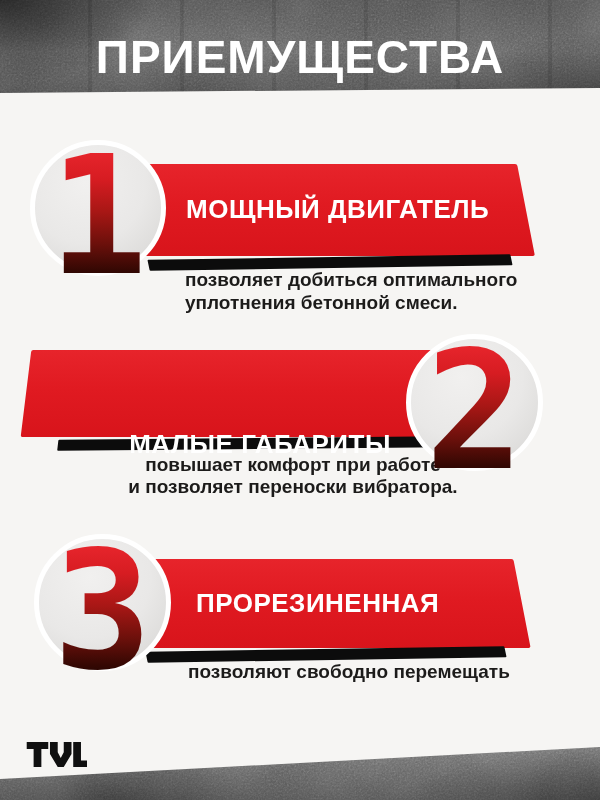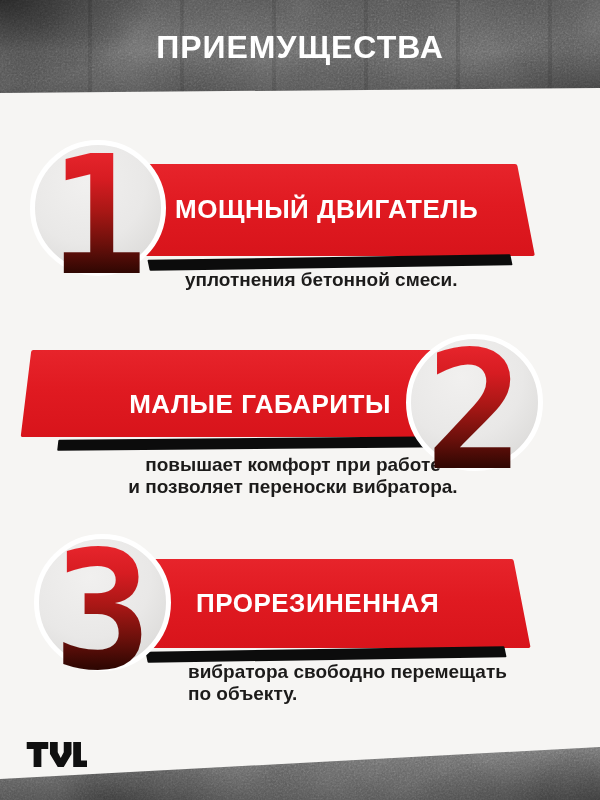--- a/index.html
+++ b/index.html
@@ -28,21 +28,21 @@
   
   .card{
     position:absolute;top:0;left:0;width:600px;height:800px;z-index:2;
     background:#f6f5f3;
     clip-path:polygon(0px 93px, 600px 88px, 600px 747px, 0px 779px);
   }
   
   .poster-title{
     position:absolute;top:26px;left:0;width:600px;z-index:3;
     text-align:center;color:#ffffff;font-weight:bold;
-    font-size:32px;letter-spacing:1px;line-height:1.35;
+    font-size:46px;letter-spacing:1px;line-height:1.35;
   }
   
   .banner{
     position:absolute;z-index:3;border-radius:2px;
     background:linear-gradient(180deg,#e7242b 0%,#e01a21 45%,#d8141b 100%);
   }
   .bar{position:absolute;z-index:3;background:#0c0c0c;border-radius:1px;}
   .circle{
     position:absolute;z-index:4;border-radius:50%;box-sizing:border-box;
     border:5px solid #ffffff;
@@ -62,28 +62,28 @@
   }
   .desc{
     position:absolute;z-index:3;color:#1c1b1a;font-weight:bold;
     font-size:19px;line-height:21.5px;white-space:nowrap;
   }
   
   .banner-1{left:98px;top:164px;width:428px;height:92px;transform:skewX(11deg);}
   .bar-1{left:148px;top:257px;width:364px;height:11px;transform:skewX(11deg) rotate(-0.9deg);}
   .circle-1{left:30px;top:140px;width:136px;height:136px;}
   .num-1{left:30px;top:140px;width:136px;height:136px;}
-  .title-1{left:175px;top:164px;height:92px;}
+  .title-1{left:186px;top:164px;height:92px;}
   .desc-1{left:185px;top:268px;line-height:23px;}
 
   .banner-2{left:26px;top:350px;width:434px;height:87px;transform:skewX(-7deg);}
   .bar-2{left:58px;top:438px;width:388px;height:11px;transform:skewX(-7deg) rotate(-0.5deg);}
   .circle-2{left:406px;top:334px;width:137px;height:137px;}
   .num-2{left:406px;top:334px;width:137px;height:137px;}
-  .title-2{left:50px;top:350px;width:420px;height:110px;align-items:center;}
+  .title-2{left:50px;top:350px;width:420px;height:110px;align-items:center;justify-content:flex-end;}
   .desc-2{left:118px;top:454px;width:350px;text-align:center;}
 
   .banner-3{left:108px;top:559px;width:414px;height:89px;transform:skewX(11deg);}
   .bar-3{left:146px;top:649px;width:360px;height:11px;transform:skewX(11deg) rotate(-0.9deg);}
   .circle-3{left:34px;top:534px;width:137px;height:137px;}
   .num-3{left:34px;top:534px;width:137px;height:137px;}
   .title-3{left:188px;top:559px;height:89px;margin-left:8px;}
   .desc-3{left:188px;top:661px;}
 
   .brand-logo{position:absolute;left:25px;top:739px;z-index:3;}
@@ -112,20 +112,21 @@
 <div class="poster-title">ПРИЕМУЩЕСТВА</div>
 
 <div class="banner banner-1"></div>
 <div class="bar bar-1"></div>
 <div class="circle circle-1"></div>
 <div class="num num-1">1</div>
 <div class="banner-title title-1">
   <span>МОЩНЫЙ ДВИГАТЕЛЬ</span>
 </div>
 <div class="desc desc-1">
+  <div>позволяет добиться оптимального</div>
   <div>уплотнения бетонной смеси.</div>
 </div>
 
 <div class="banner banner-2"></div>
 <div class="bar bar-2"></div>
 <div class="circle circle-2"></div>
 <div class="num num-2">2</div>
 <div class="banner-title title-2">
   <span>МАЛЫЕ ГАБАРИТЫ</span>
 </div>
@@ -135,22 +136,21 @@
 </div>
 
 <div class="banner banner-3"></div>
 <div class="bar bar-3"></div>
 <div class="circle circle-3"></div>
 <div class="num num-3">3</div>
 <div class="banner-title title-3">
   <span>ПРОРЕЗИНЕННАЯ</span>
 </div>
 <div class="desc desc-3">
-  <div>вибратора свободно перемещать</div>
-  <div>по объекту.</div>
+  <div>позволяют свободно перемещать</div>
 </div>
 
 <svg class="brand-logo" width="62" height="31" viewBox="0 0 72 31">
   <g fill="#101010">
     <path d="M2,1 H27 V9 H19 V30 H10 V9 H2 Z"></path>
     <path d="M29,1 h9 v12 l3.5,6.5 3.5,-6.5 V1 h9 v14 l-9,15 h-7 l-9,-15 z"></path>
     <path d="M56,1 h9 v21.5 h7 v7.5 H56 z"></path>
   </g>
 </svg>
 

